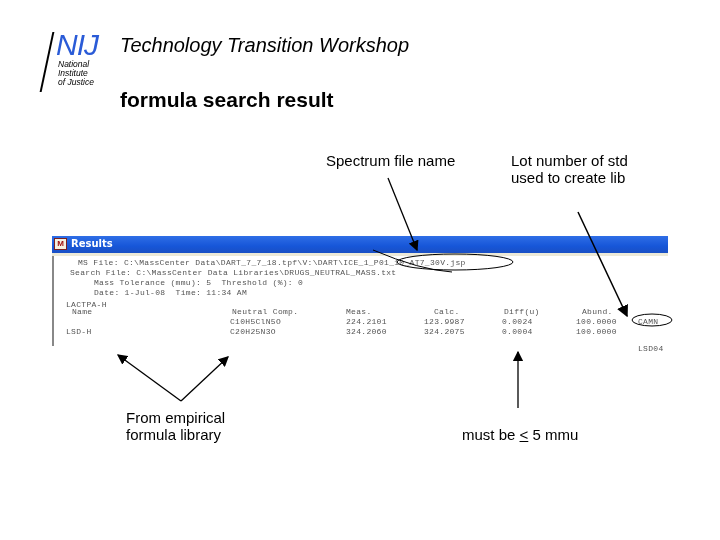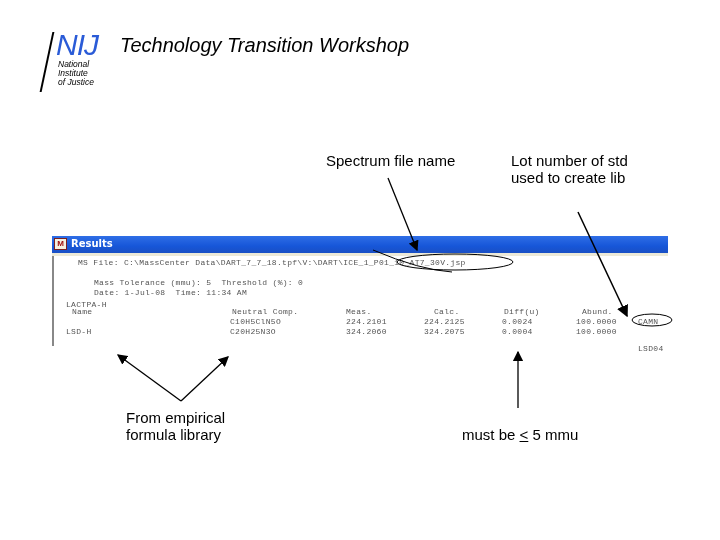--- a/index.html
+++ b/index.html
@@ -30,20 +30,21 @@
   <div class="logo-sub">
     <div>National</div>
     <div>Institute</div>
     <div>of Justice</div>
   </div>
 </div>
 
 <div class="abs header-title">Technology Transition Workshop</div>
 
 <div class="abs slide-title">
+  <div>formula search result</div>
 </div>
 
 <div class="abs label" style="left:326px; top:152px;">Spectrum file name</div>
 <div class="abs label" style="left:511px; top:152px;">
   <div>Lot number of std</div>
   <div>used to create lib</div>
 </div>
 <div class="abs label" style="left:126px; top:409px;">
   <div>From empirical</div>
   <div>formula library</div>
@@ -53,35 +54,36 @@
 </div>
 
 <div class="abs win">
   <div class="win-title">
     <div class="win-icon">M</div>
     <div class="win-title-text">Results</div>
   </div>
   <div class="win-sep"></div>
   <div class="win-body">
     <div class="mono" style="left:24px; top:2px;">MS File: C:\MassCenter Data\DART_7_7_18.tpf\V:\DART\ICE_1_P01_10_AT7_30V.jsp</div>
+    <div class="mono" style="left:16px; top:12px;">Search File: C:\MassCenter Data Libraries\DRUGS_NEUTRAL_MASS.txt</div>
     <div class="mono" style="left:40px; top:22px;">Mass Tolerance (mmu): 5  Threshold (%): 0</div>
     <div class="mono" style="left:40px; top:32px;">Date: 1-Jul-08  Time: 11:34 AM</div>
 
     <div class="mono" style="left:18px; top:51px;">Name</div>
     <div class="mono" style="left:178px; top:51px;">Neutral Comp.</div>
     <div class="mono" style="left:292px; top:51px;">Meas.</div>
     <div class="mono" style="left:380px; top:51px;">Calc.</div>
     <div class="mono" style="left:450px; top:51px;">Diff(u)</div>
     <div class="mono" style="left:528px; top:51px;">Abund.</div>
 
     <div>
       <div class="mono" style="left:12px; top:44px;">LACTPA-H</div>
       <div class="mono" style="left:176px; top:61px;">C10H5ClN5O</div>
       <div class="mono" style="left:292px; top:61px;">224.2101</div>
-      <div class="mono" style="left:370px; top:61px;">224.2125</div>
+      <div class="mono" style="left:370px; top:61px;">123.9987</div>
       <div class="mono" style="left:448px; top:61px;">0.0024</div>
       <div class="mono" style="left:522px; top:61px;">100.0000</div>
       <div class="mono" style="left:584px; top:61px;">CAMN</div>
     </div>
     <div>
       <div class="mono" style="left:12px; top:71px;">LSD-H</div>
       <div class="mono" style="left:176px; top:71px;">C20H25N3O</div>
       <div class="mono" style="left:292px; top:71px;">324.2060</div>
       <div class="mono" style="left:370px; top:71px;">324.2075</div>
       <div class="mono" style="left:448px; top:71px;">0.0004</div>

